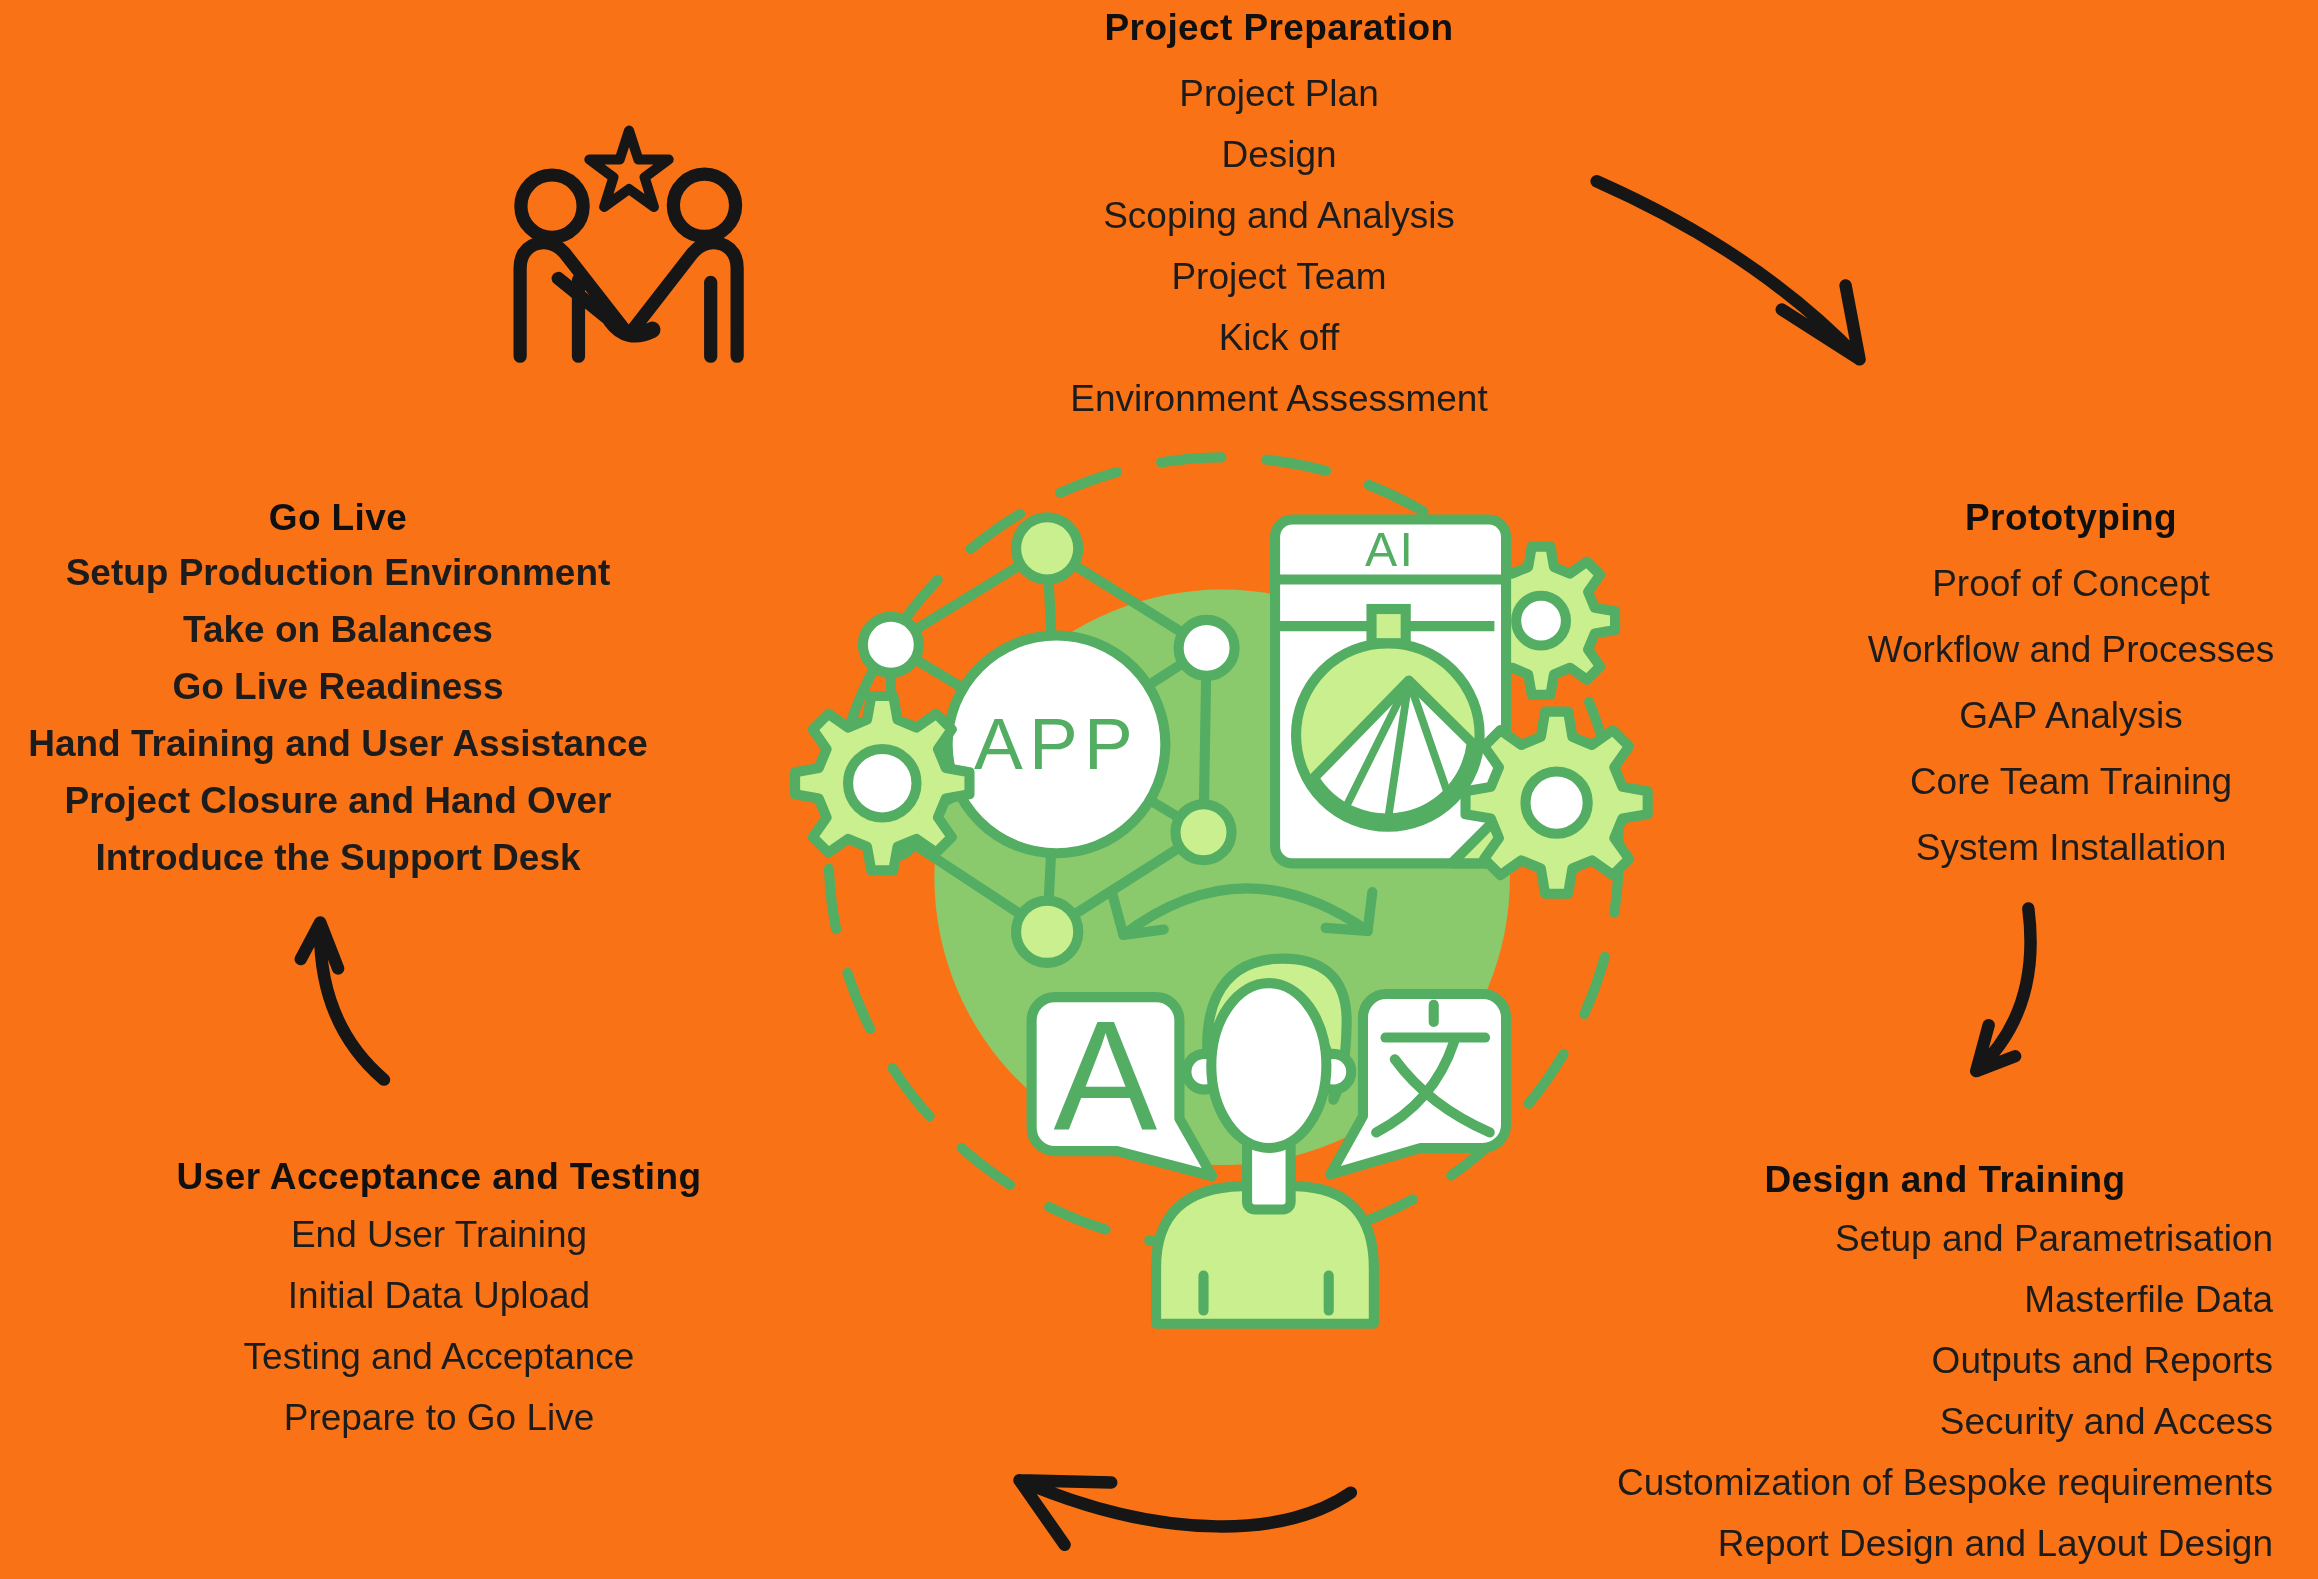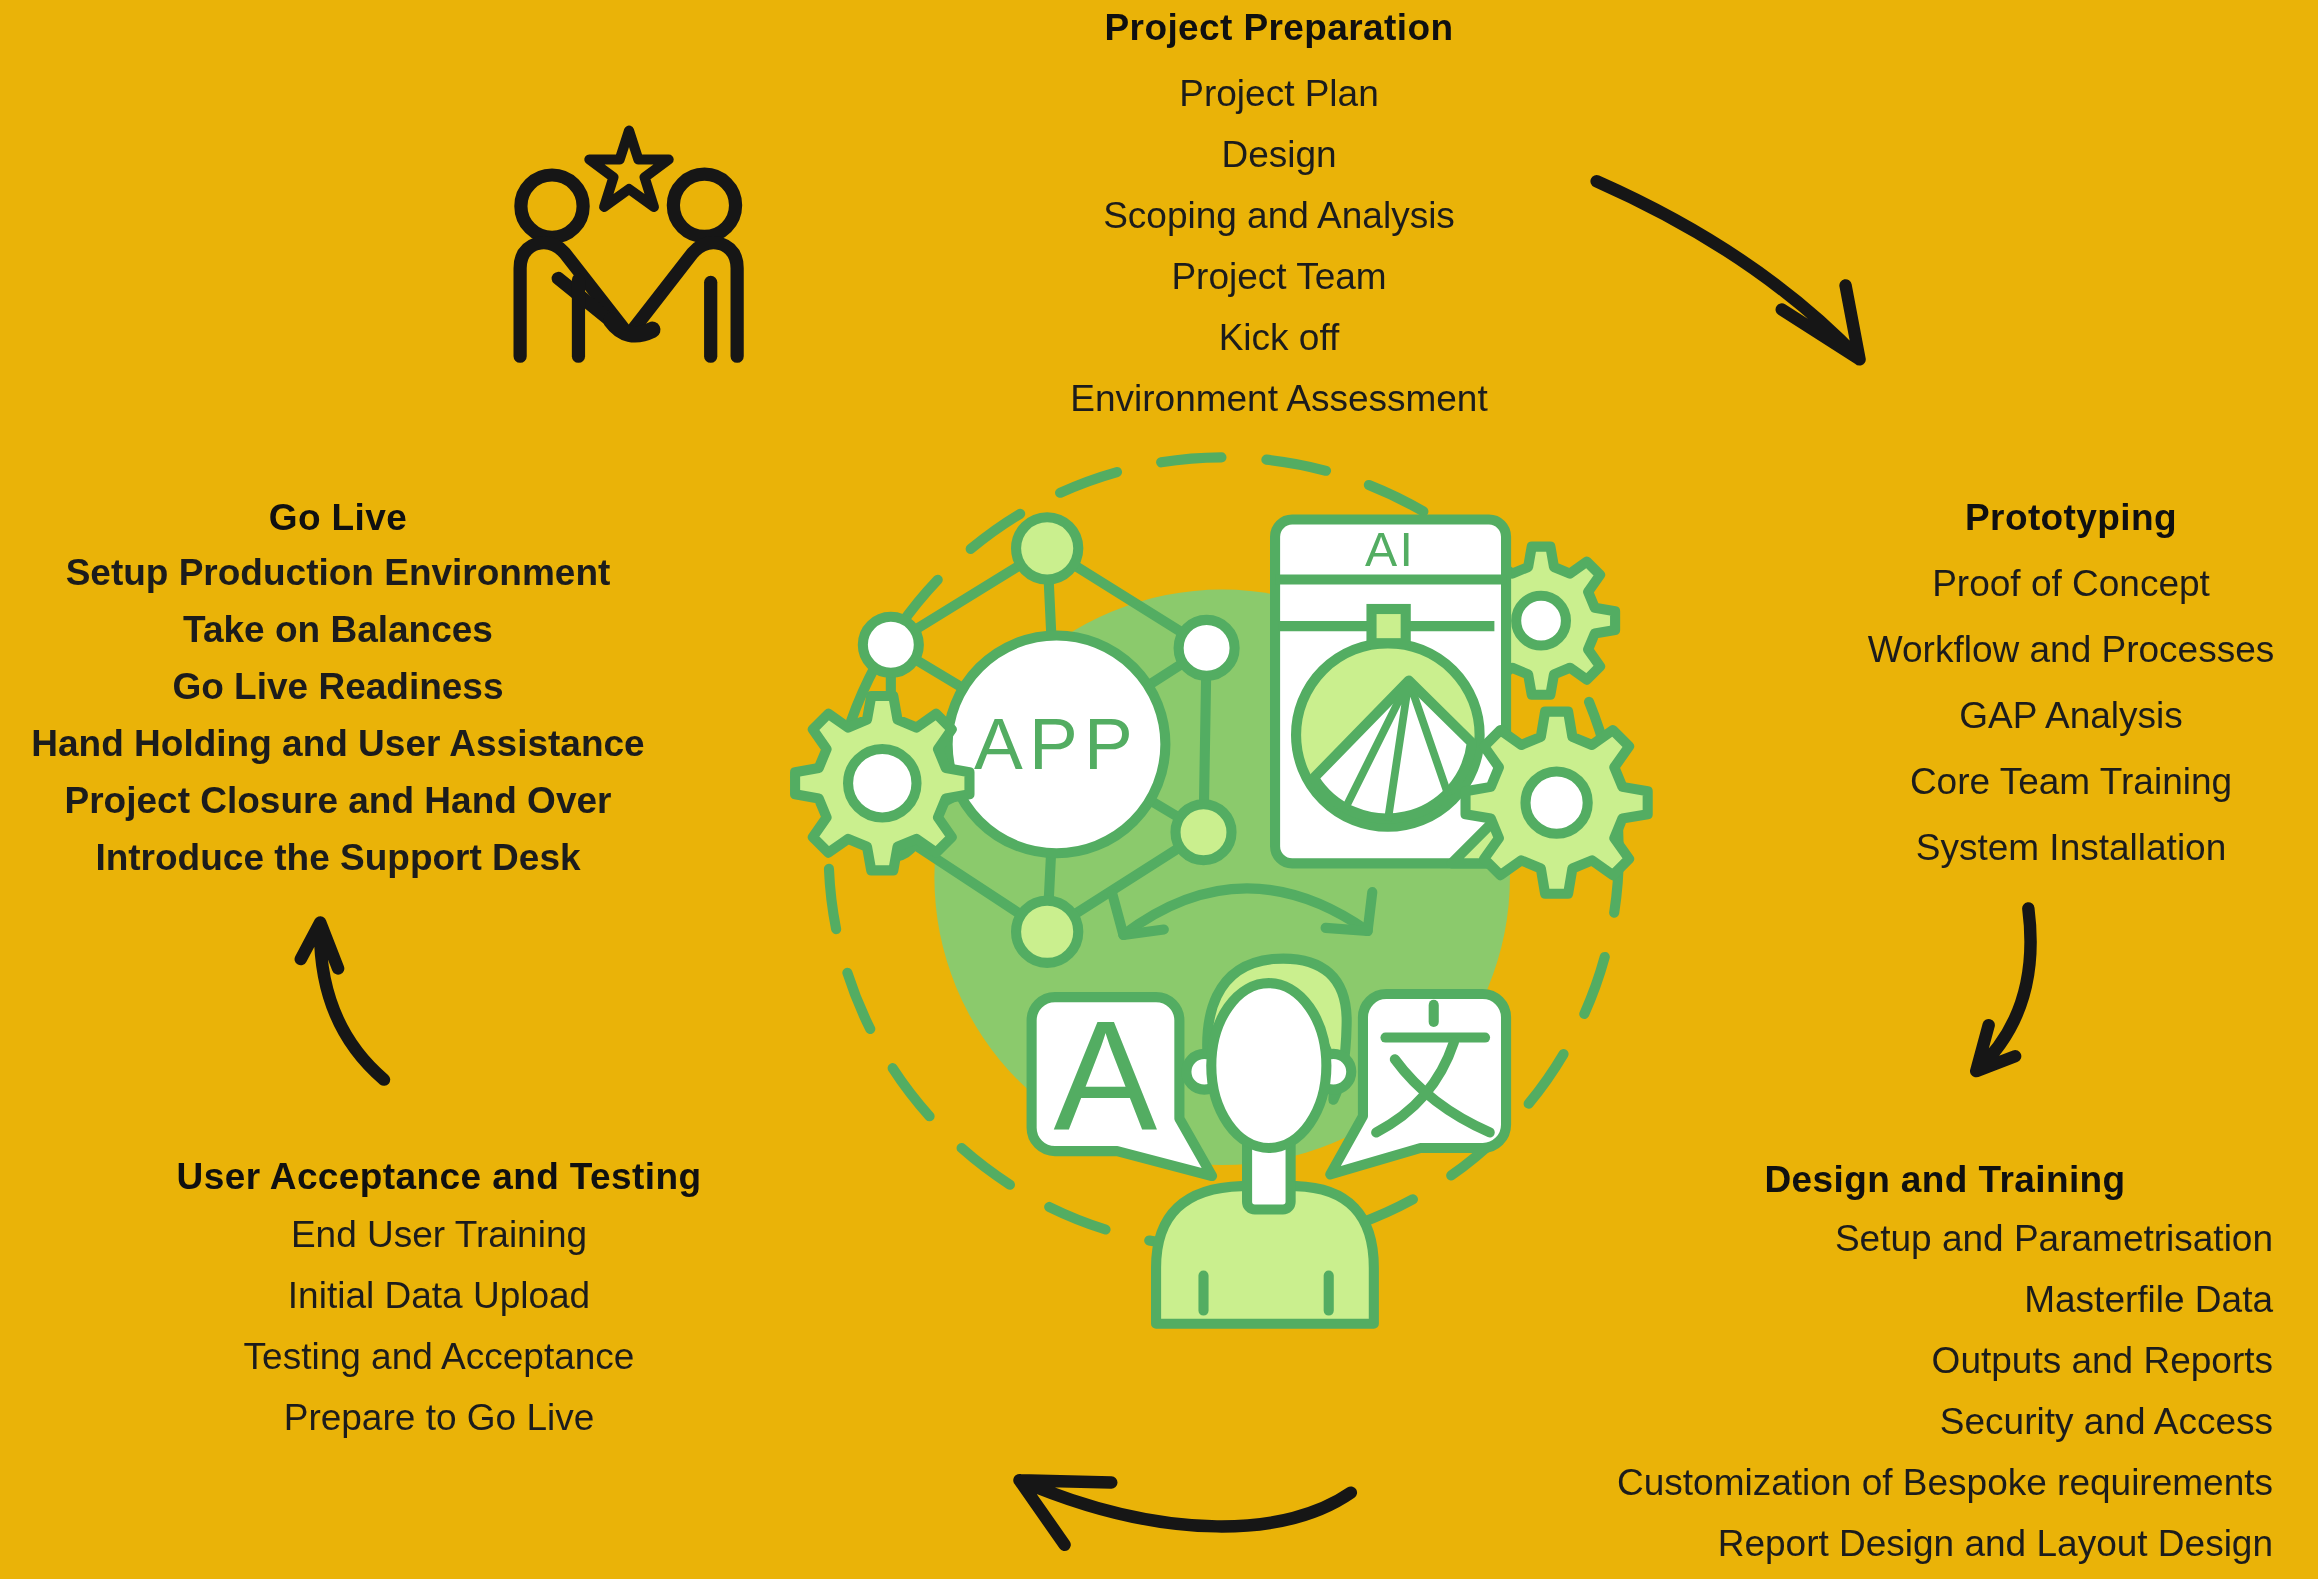--- a/index.html
+++ b/index.html
@@ -1,20 +1,20 @@
 <!DOCTYPE html>
 <html style="font-size:12.4px"><head>
 <meta charset="utf-8">
 <style>
   html,body{margin:0;padding:0;background:#ffffff;}
   .viewport{
     position:relative;
     width:2319px;height:1579px;
     overflow:hidden;
-    background:#eab308;
+    background:#f97316;
     font-family:"Liberation Sans","DejaVu Sans",sans-serif;
   }
   .stage{
     position:absolute;
     transform:translateX(-50%);
     text-align:center;
     white-space:nowrap;
   }
   .stage h2{
     margin:0;
@@ -94,21 +94,21 @@
       <li>Prepare to Go Live</li>
     </ul>
   </section>
 
   <section class="stage" id="stage-go-live">
     <h2>Go Live</h2>
     <ul>
       <li>Setup Production Environment</li>
       <li>Take on Balances</li>
       <li>Go Live Readiness</li>
-      <li>Hand Holding and User Assistance</li>
+      <li>Hand Training and User Assistance</li>
       <li>Project Closure and Hand Over</li>
       <li>Introduce the Support Desk</li>
     </ul>
   </section>
 
   <svg id="center-art" width="965" height="910" viewBox="0 0 1240 1170">
 
     <circle cx="592" cy="556" r="508" fill="none" stroke="#53AD62" stroke-width="13" stroke-dasharray="78 58" stroke-linecap="round"></circle>
 
     <circle cx="590" cy="588" r="370" fill="#8BCA6C"></circle>

